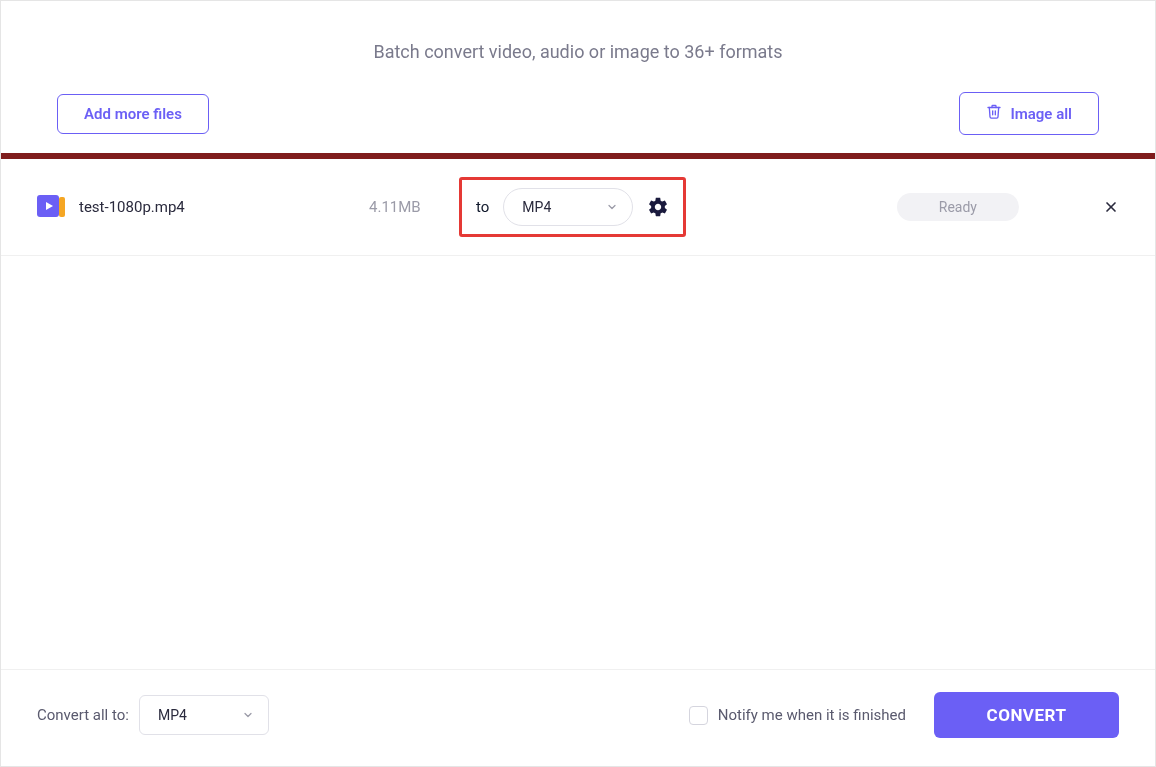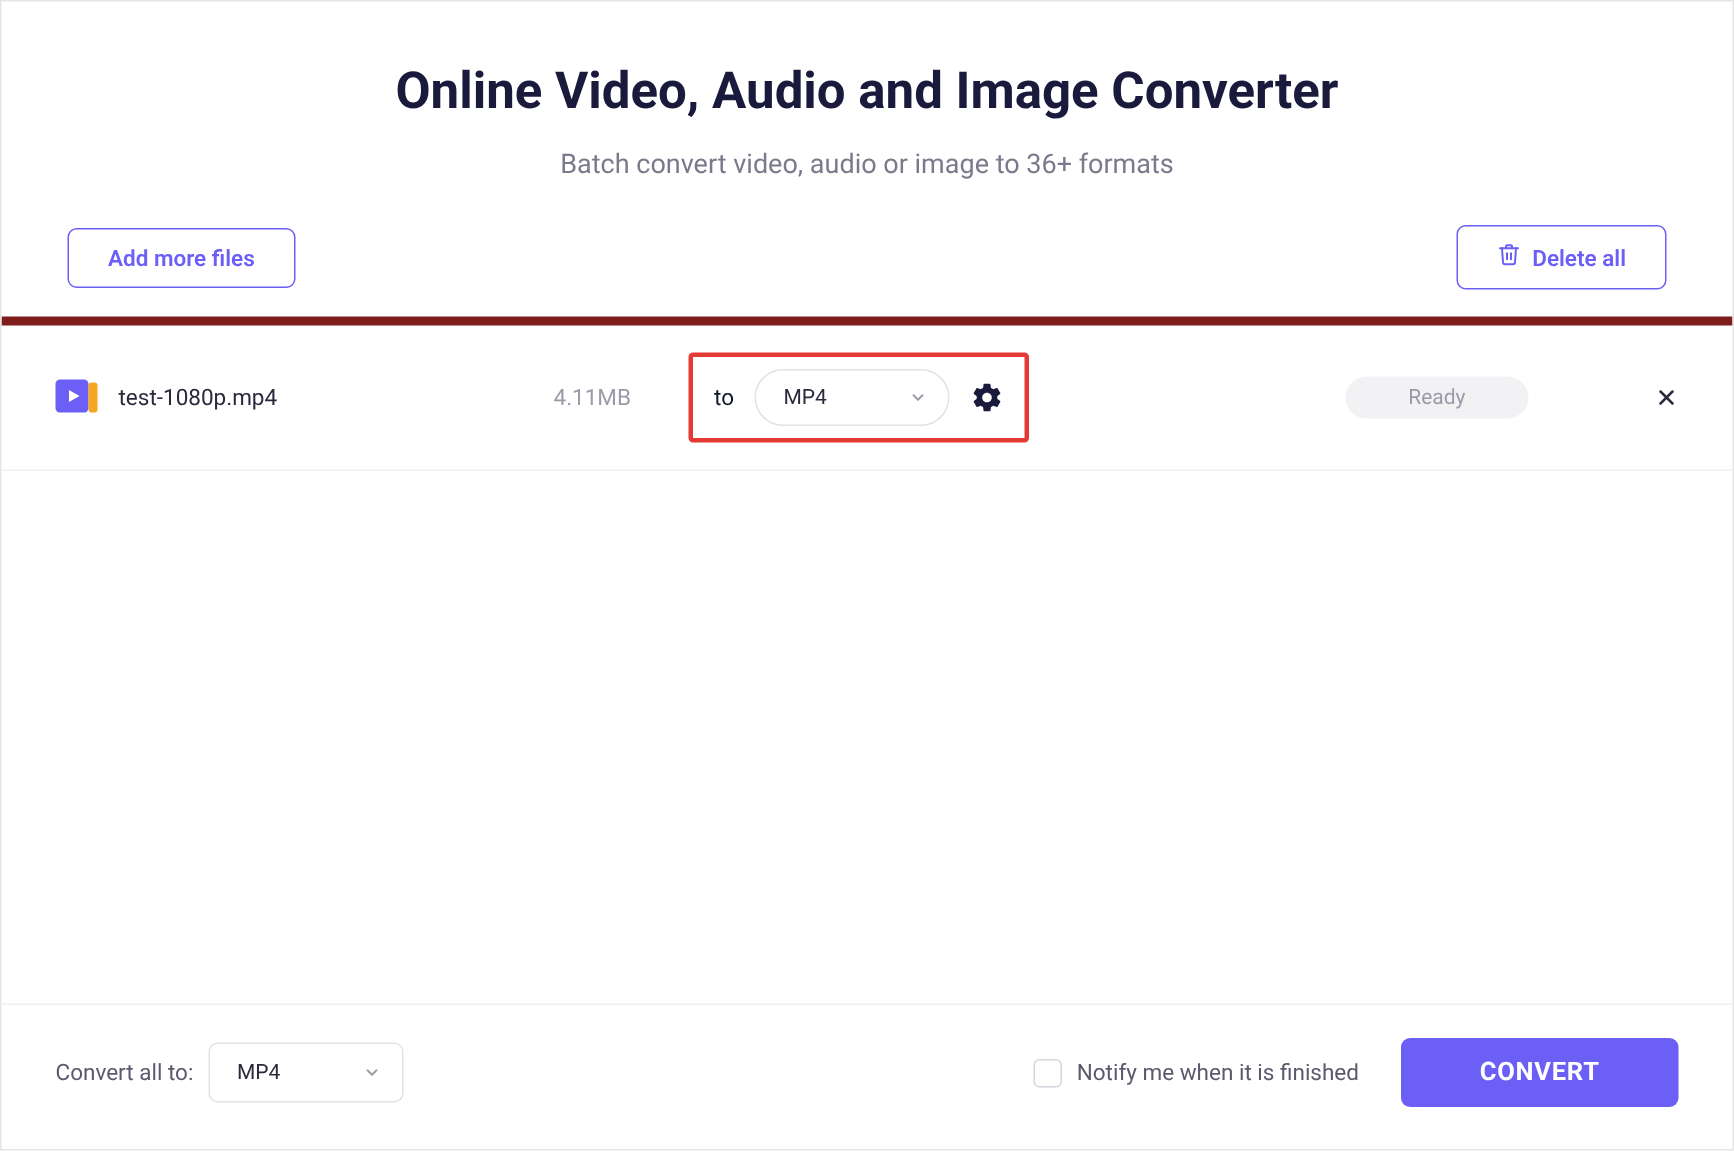--- a/index.html
+++ b/index.html
@@ -2,21 +2,21 @@
 <html><head>
   <meta charset="utf-8">
   <style>
     * { margin: 0; padding: 0; box-sizing: border-box; font-family: -apple-system, BlinkMacSystemFont, "Segoe UI", Roboto, Arial, sans-serif; }
     body { width: 1156px; height: 767px; background: #fff; border: 1px solid #e5e5e5; display: flex; flex-direction: column; }
     
     .header { text-align: center; padding: 40px 20px 30px; }
     .title { font-size: 34px; font-weight: 700; color: #1a1a3d; margin-bottom: 18px; }
     .subtitle { font-size: 18px; color: #7a7a8c; }
     
-    .toolbar { display: flex; justify-content: space-between; align-items: center; padding: 0 44px 18px; }
+    .toolbar { display: flex; justify-content: space-between; align-items: center; padding: 0 56px 18px; }
     .btn-outline { border: 1px solid #6b5ff5; background: #fff; color: #6b5ff5; font-weight: 600; font-size: 15px; padding: 10px 26px; border-radius: 6px; cursor: pointer; display: inline-flex; align-items: center; gap: 8px; }
     
     .file-list { flex: 1; overflow: auto; border-top: 6px solid #7f1d1d; }
     .file-row { display: flex; align-items: center; padding: 18px 36px; border-bottom: 1px solid #f0f0f0; position: relative; }
     .file-icon-wrap { position: relative; width: 30px; height: 24px; margin-right: 12px; }
     .file-icon-play { width: 22px; height: 22px; background: #6b5ff5; border-radius: 3px; display: flex; align-items: center; justify-content: center; }
     .file-icon-play::after { content: ""; width: 0; height: 0; border-left: 7px solid #fff; border-top: 4.5px solid transparent; border-bottom: 4.5px solid transparent; margin-left: 2px; }
     .file-icon-slash { position: absolute; right: 2px; top: 2px; width: 6px; height: 20px; border-radius: 2px; background: #f5a623; }
     .file-name { color: #2a2a3d; font-size: 15px; width: 290px; }
     .file-size { color: #9b9ba8; font-size: 15px; width: 90px; }
@@ -38,39 +38,38 @@
     .select-box.sq { border-radius: 6px; height: 40px; }
     .notify-wrap { display: flex; align-items: center; gap: 10px; margin-left: auto; margin-right: 28px; }
     .checkbox { width: 19px; height: 19px; border: 1px solid #d5d5de; border-radius: 4px; cursor: pointer; background: #fff; }
     .notify-label { color: #5a5a6e; font-size: 15px; }
     .btn-convert { background: #6b5ff5; color: #fff; font-weight: 700; font-size: 17px; letter-spacing: 0.5px; padding: 13px 0; width: 185px; border: none; border-radius: 6px; cursor: pointer; }
   </style>
 </head>
 <body>
 
 <div class="header">
-  <h1 class="title">Online Video, Audio and Image Converter</h1>
   <p class="subtitle">Batch convert video, audio or image to 36+ formats</p>
 </div>
 
 <div class="toolbar">
   <button class="btn-outline">
     <span>Add more files</span>
   </button>
   <button class="btn-outline">
     <span>
       <svg width="16" height="17" viewBox="0 0 24 24" fill="none" stroke="#6b5ff5" stroke-width="2" stroke-linecap="round" stroke-linejoin="round">
           <polyline points="3 6 5 6 21 6"></polyline>
           <path d="M19 6l-1 14a2 2 0 0 1-2 2H8a2 2 0 0 1-2-2L5 6"></path>
           <path d="M10 11v6"></path>
           <path d="M14 11v6"></path>
           <path d="M9 6V4a1 1 0 0 1 1-1h4a1 1 0 0 1 1 1v2"></path>
         </svg>
     </span>
-    <span>Delete all</span>
+    <span>Image all</span>
   </button>
 </div>
 
 <div class="file-list">
   <div class="file-row">
     <div class="file-icon-wrap">
       <div class="file-icon-play"></div>
       <div class="file-icon-slash"></div>
     </div>
     <div class="file-name">test-1080p.mp4</div>

